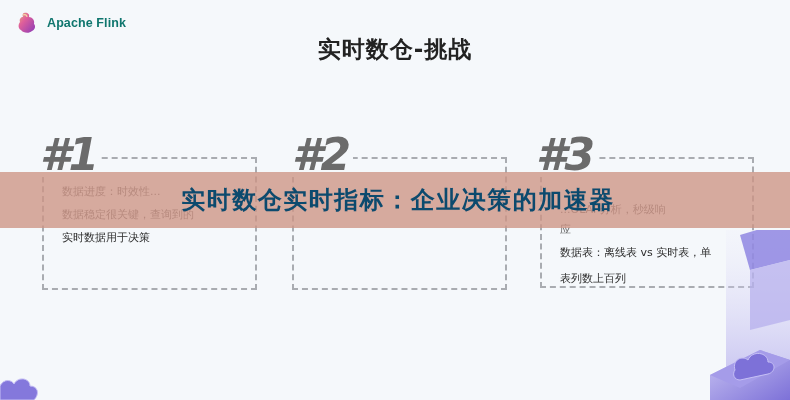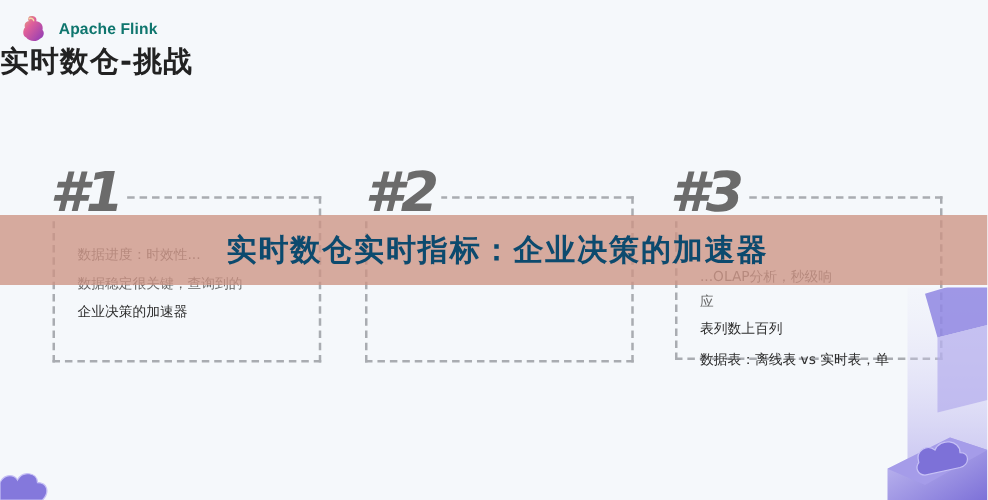--- a/index.html
+++ b/index.html
@@ -10,33 +10,33 @@
       font-family: "DejaVu Sans", "Liberation Sans", sans-serif;
       color: #333;
     }
     .slide { position: absolute; inset: 0; background: #f5f8fb; }
 
     .brand { position: absolute; left: 15px; top: 10px; height: 26px; display: flex; align-items: center; }
     .brand-logo { width: 24px; height: 24px; margin-right: 8px; }
     .brand-name { font-family: "Liberation Sans", sans-serif; font-weight: bold; font-size: 12.5px; color: #0f766e; letter-spacing: 0.1px; }
 
     .page-title {
-      position: absolute; left: 0; right: 0; top: 34px; text-align: left;
+      position: absolute; left: 0; right: 0; top: 34px; text-align: center;
       font-size: 23px; font-weight: bold; color: #222; letter-spacing: 1px;
     }
 
     .card-num {
       position: absolute; font-family: "DejaVu Sans", sans-serif; font-style: italic; font-weight: bold;
       font-size: 44px; color: #6b6b6b; letter-spacing: -2px; line-height: 1;
     }
     .card {
       position: absolute; border: 2px dashed #a9acb1; background: transparent;
     }
     .card-text {
-      position: absolute; font-size: 11px; line-height: 23px; color: #666; margin-top: 12px;
+      position: absolute; font-size: 11px; line-height: 23px; color: #666;
     }
     .card-text .dark { color: #2e2e2e; }
     .card-line { display: block; white-space: nowrap; }
 
     .banner {
       position: absolute; left: 0; top: 172px; width: 790px; height: 56px;
       background: rgba(205, 148, 132, 0.78);
       display: flex; align-items: center; justify-content: center;
     }
     .banner-text {
@@ -67,33 +67,33 @@
     <span class="brand-name">Apache Flink</span>
   </div>
 
   <div class="page-title">实时数仓-挑战</div>
 
   <div class="card" style="left:42px; top:157px; width:215px; height:133px;"></div>
   <div class="card-num" style="left:40px; top:133px; background:#f5f8fb; padding-right:4px;">#1</div>
   <div class="card-text" style="left:62px; top:180px;">
     <span class="card-line">数据进度：时效性...</span>
     <span class="card-line">数据稳定很关键，查询到的</span>
-    <span class="card-line dark">企业决策的加速器</span>
+    <span class="card-line dark">实时数据用于决策</span>
   </div>
 
   <div class="card" style="left:292px; top:157px; width:215px; height:133px;"></div>
   <div class="card-num" style="left:292px; top:133px; background:#f5f8fb; padding-right:4px;">#2</div>
 
   <div class="card" style="left:540px; top:157px; width:214px; height:131px;"></div>
   <div class="card-num" style="left:536px; top:133px; background:#f5f8fb; padding-right:4px;">#3</div>
   <div class="card-text" style="left:560px; top:198px;">
     <span class="card-line">...OLAP分析，秒级响</span>
     <span class="card-line" style="line-height:18px;">应</span>
+    <span class="card-line dark" style="line-height:28px;">数据表：离线表 vs 实时表，单</span>
     <span class="card-line dark">表列数上百列</span>
-    <span class="card-line dark" style="line-height:28px;">数据表：离线表 vs 实时表，单</span>
   </div>
 
   <svg class="deco" style="left:690px; top:230px;" width="100" height="170" viewBox="0 0 100 170">
     <defs>
       <linearGradient id="pg" x1="0" y1="0" x2="1" y2="1">
         <stop offset="0" stop-color="#c9c4f3"></stop>
         <stop offset="1" stop-color="#7d71d8"></stop>
       </linearGradient>
       <linearGradient id="pg2" x1="0" y1="0" x2="0" y2="1">
         <stop offset="0" stop-color="#e8e6fa" stop-opacity="0.2"></stop>

